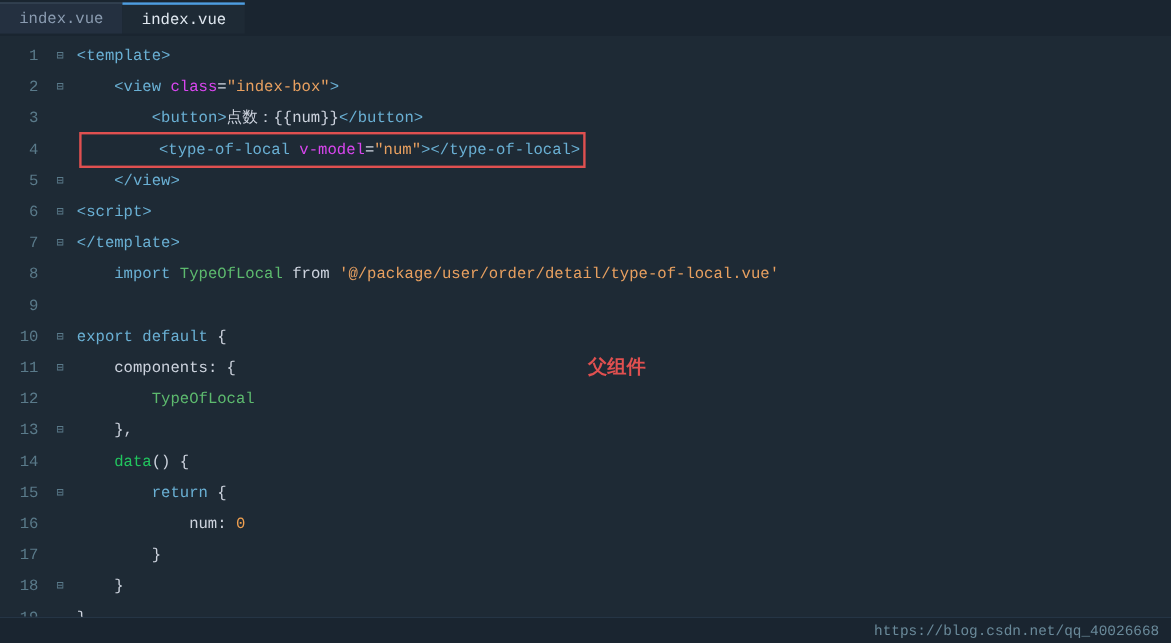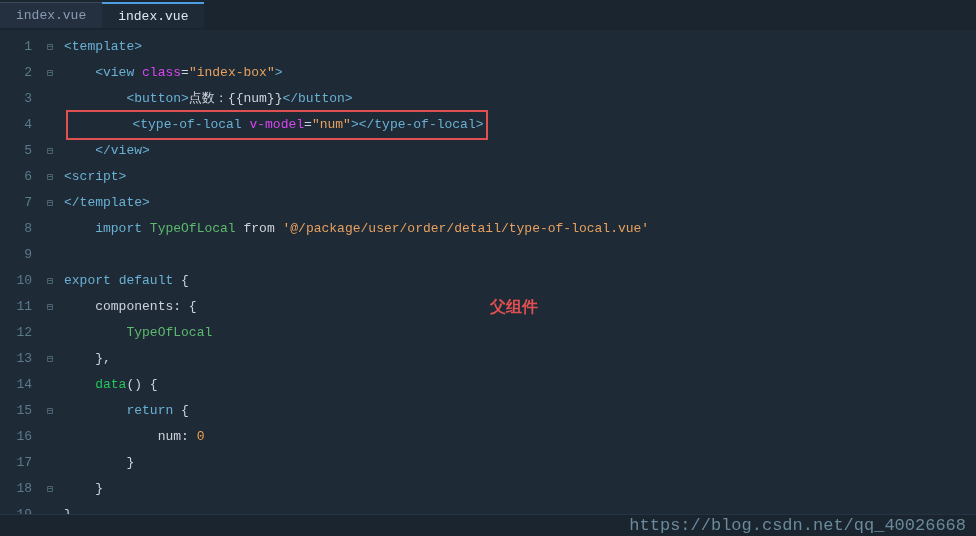--- a/index.html
+++ b/index.html
@@ -141,21 +141,21 @@
       align-items: center;
       justify-content: flex-end;
       padding-right: 10px;
       font-size: 12px;
       color: #6a8a9a;
       border-top: 1px solid #253545;
     }
 
     .url-text {
       color: #6a8a9a;
-      font-size: 17px;
+      font-size: 12px;
     }
 
     .fold-icon {
       color: #5a7a8a;
       font-size: 10px;
     }
   </style>
 </head>
 <body>
 

